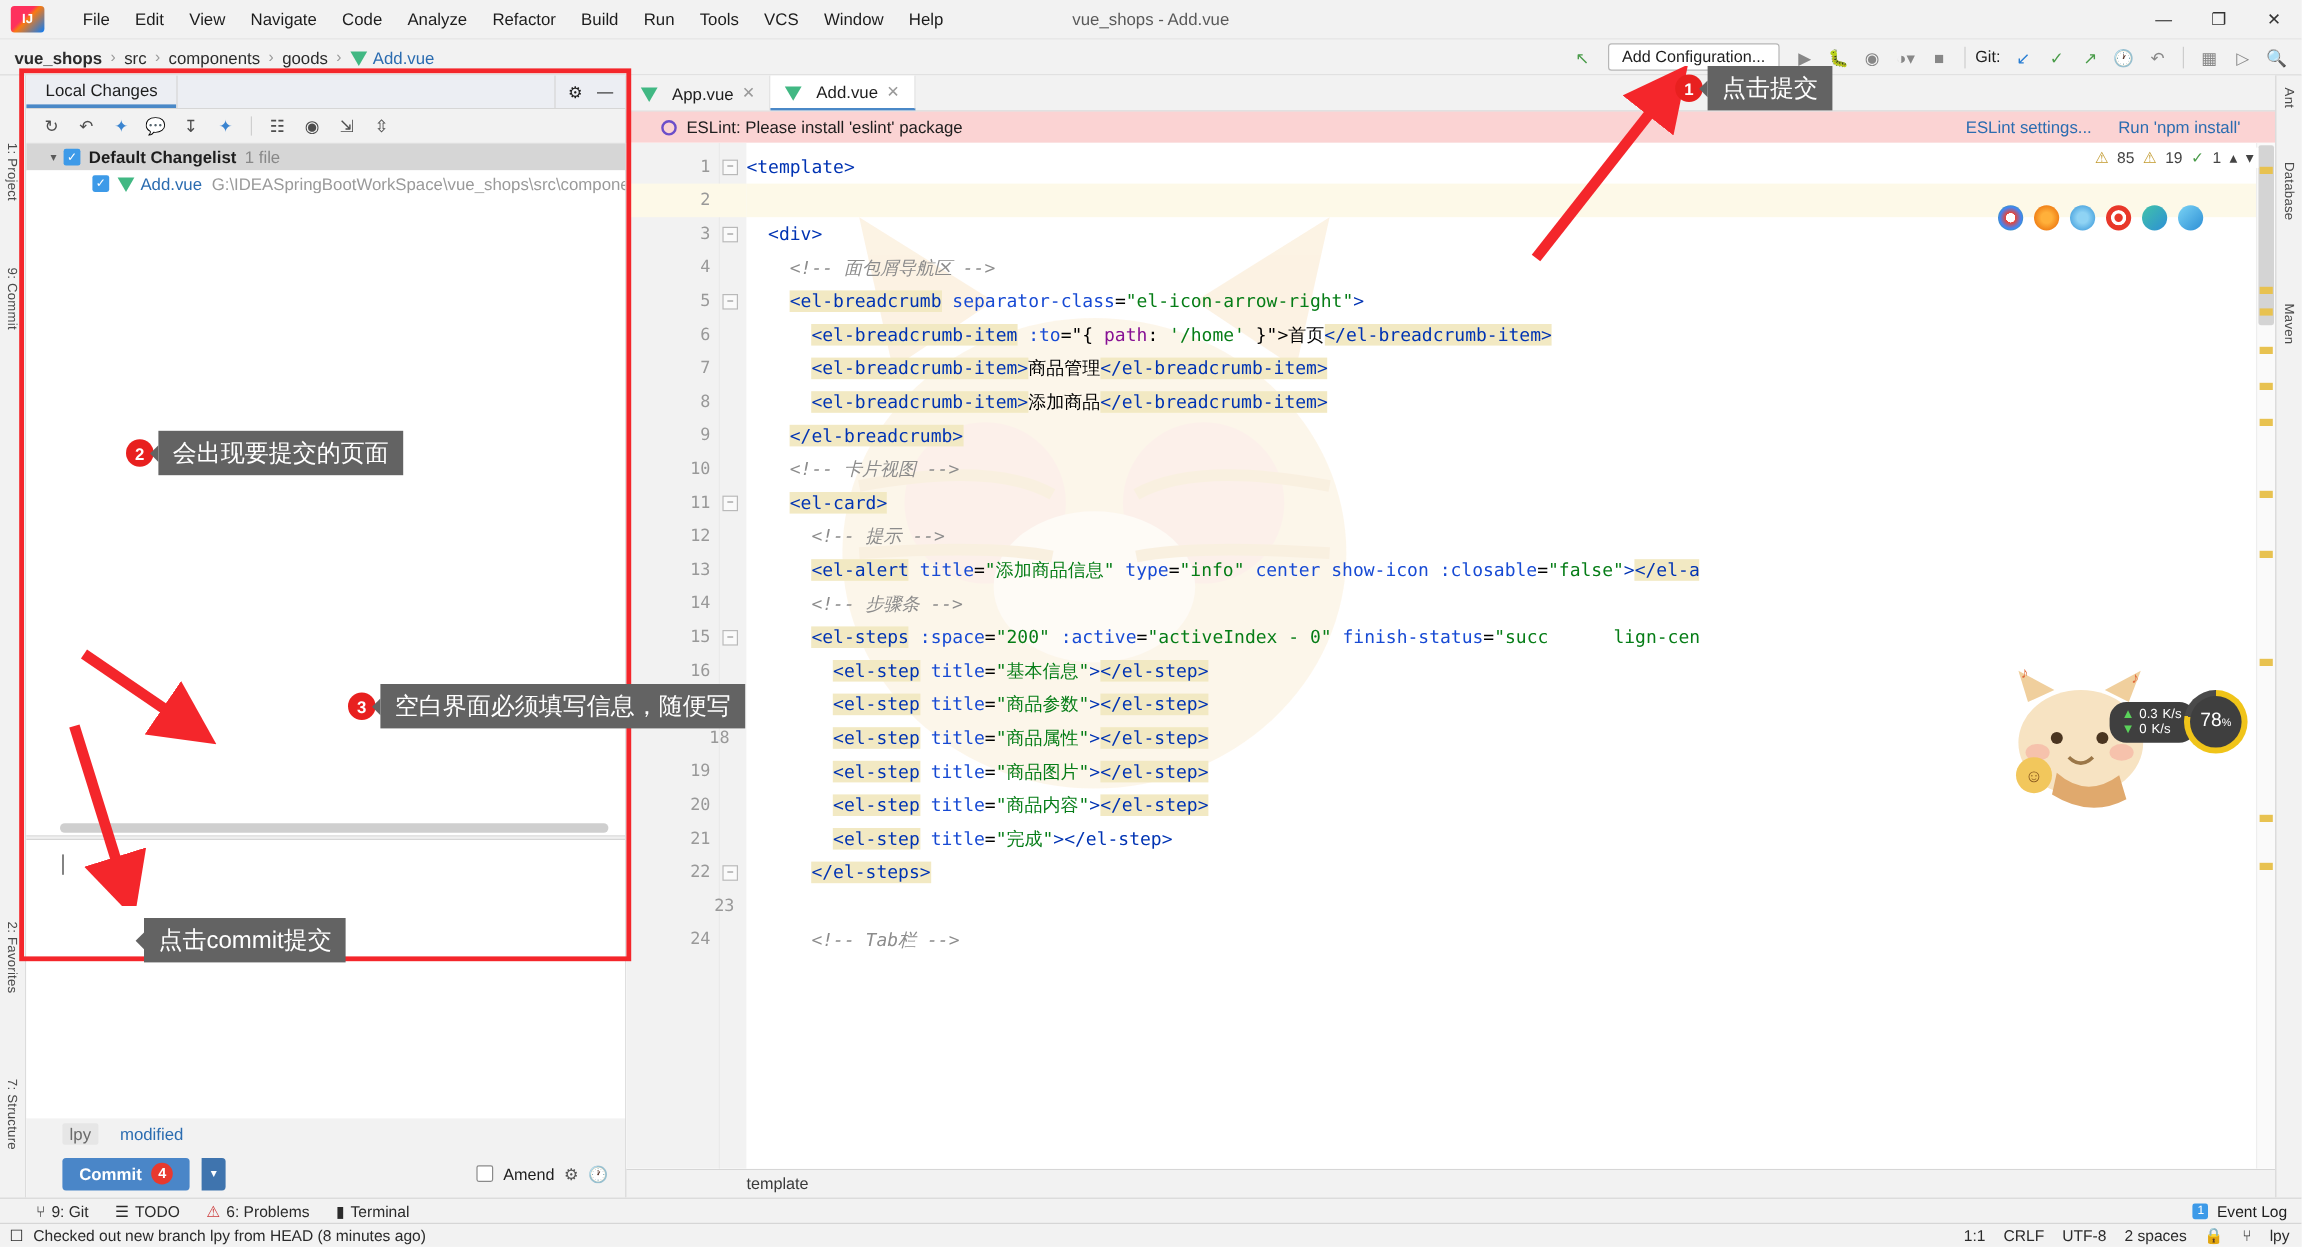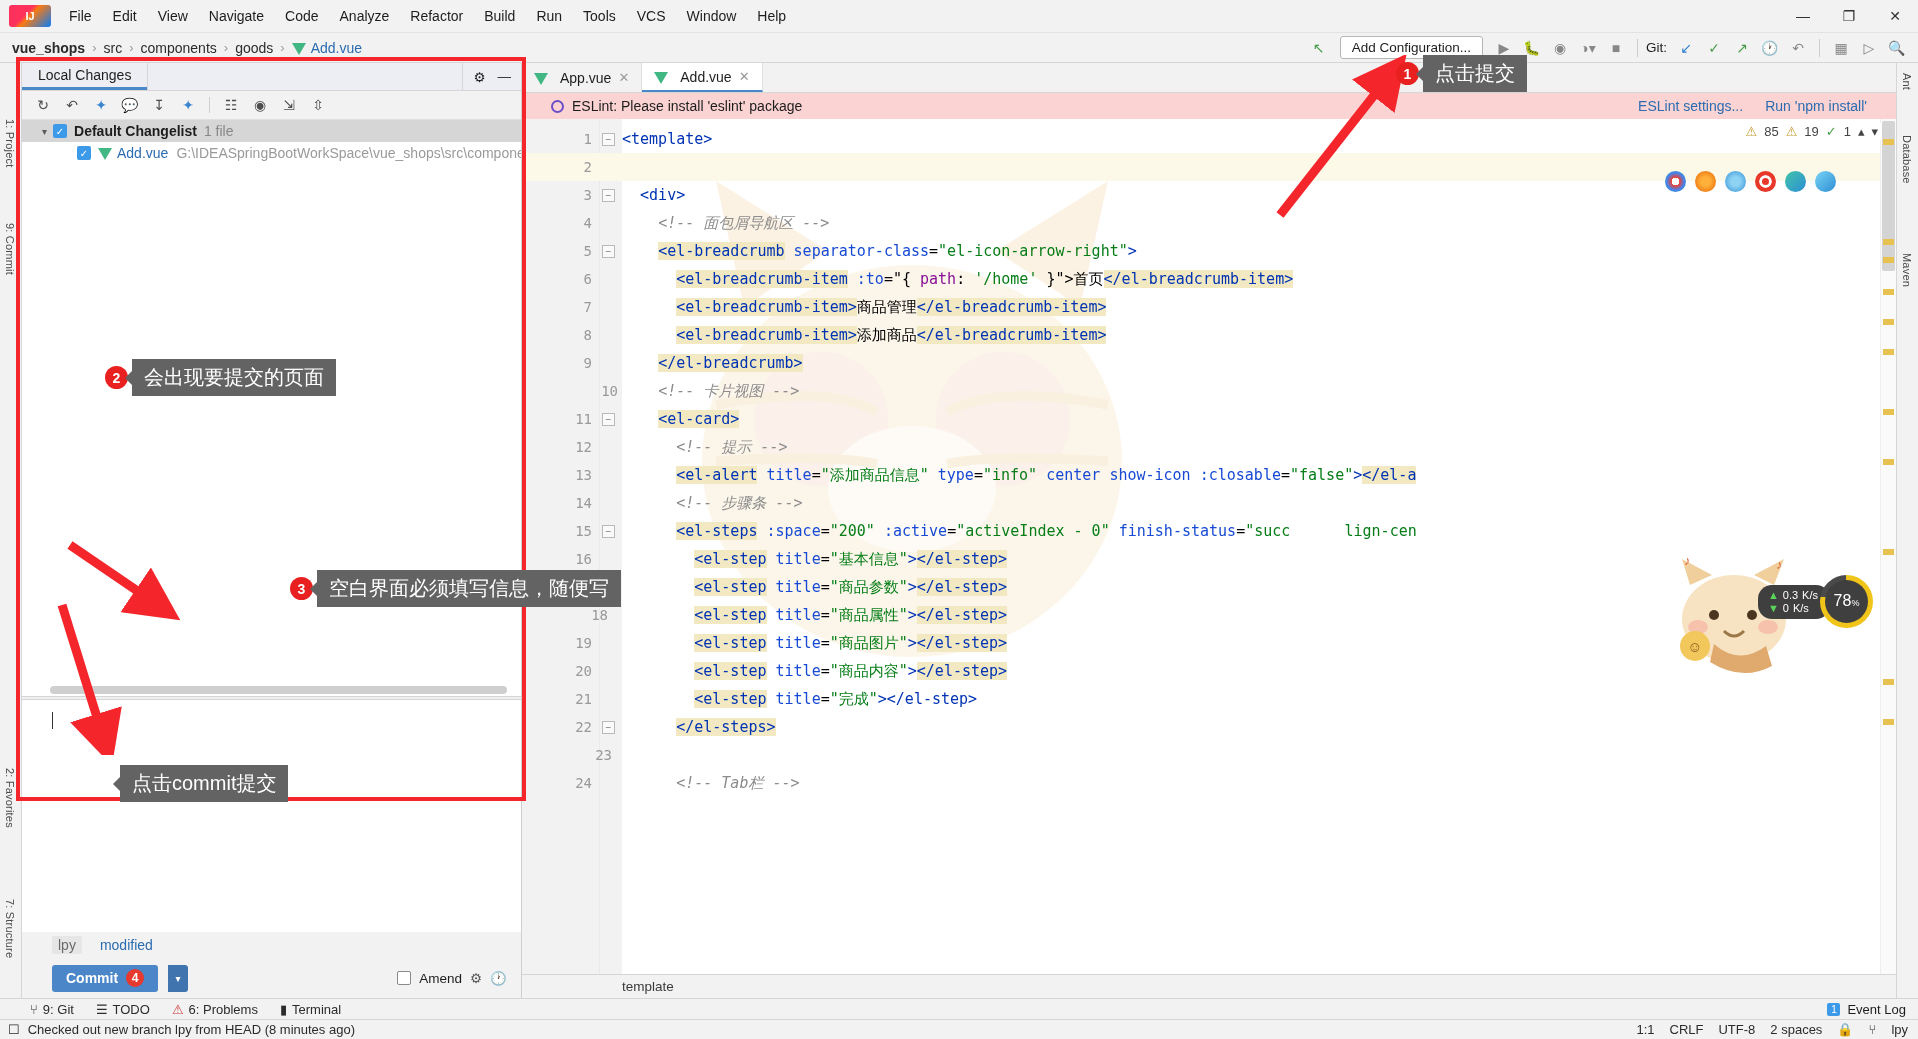--- a/index.html
+++ b/index.html
@@ -11,21 +11,21 @@
     color:#1d1d1d;
     background:#f2f2f2;
     overflow:hidden;
     position:relative;
   }
   
   .titlebar{
     height:33px; background:#f2f2f2; display:flex; align-items:center;
     border-bottom:1px solid #e2e2e2; position:relative;
   }
-  .app-logo{ width:42px;height:22px;margin:0 8px 0 9px;border-radius:3px;
+  .app-logo{ width:28px;height:22px;margin:0 22px 0 9px;border-radius:3px;
     background:linear-gradient(135deg,#fe315d 0%,#fe315d 40%,#f97a12 50%,#087cfa 100%);
     display:flex;align-items:center;justify-content:center;color:#fff;font-size:11px;font-weight:bold;}
   .menu{ display:flex; align-items:center; gap:1px;}
   .menu-item{ padding:4px 10px; font-size:14px; cursor:default;}
   .win-title{ position:absolute; left:0; right:0; text-align:center; font-size:14px;
     color:#5a5a5a; pointer-events:none;}
   .win-btns{ margin-left:auto; display:flex; height:33px;}
   .win-btn{ width:46px; display:flex;align-items:center;justify-content:center;
     font-size:14px;color:#333;}
 
@@ -205,20 +205,21 @@
     <div class="menu-item">Code</div>
     <div class="menu-item">Analyze</div>
     <div class="menu-item">Refactor</div>
     <div class="menu-item">Build</div>
     <div class="menu-item">Run</div>
     <div class="menu-item">Tools</div>
     <div class="menu-item">VCS</div>
     <div class="menu-item">Window</div>
     <div class="menu-item">Help</div>
   </div>
+  <div class="win-title">vue_shops - Add.vue</div>
   <div class="win-btns">
     <div class="win-btn">—</div>
     <div class="win-btn">❐</div>
     <div class="win-btn close">✕</div>
   </div>
 </div>
 
 <div class="navbar">
   <span class="crumb bold">vue_shops</span>
   <span class="crumb-sep">›</span>
@@ -395,21 +396,21 @@
           <div class="ln" style="top: 6px; left: 0px; width: 70px; position: absolute;">1</div>
           <div class="cl-line curline" style="top: 34px; left: 0px; width: 100px; position: absolute;"></div>
           <div class="ln" style="top: 34px; left: 0px; width: 70px; position: absolute;">2</div>
           <div class="ln" style="top: 62px; left: 0px; width: 70px; position: absolute;">3</div>
           <div class="ln" style="top: 90px; left: 0px; width: 70px; position: absolute;">4</div>
           <div class="ln" style="top: 118px; left: 0px; width: 70px; position: absolute;">5</div>
           <div class="ln" style="top: 146px; left: 0px; width: 70px; position: absolute;">6</div>
           <div class="ln" style="top: 174px; left: 0px; width: 70px; position: absolute;">7</div>
           <div class="ln" style="top: 202px; left: 0px; width: 70px; position: absolute;">8</div>
           <div class="ln" style="top: 230px; left: 0px; width: 70px; position: absolute;">9</div>
-          <div class="ln" style="top: 258px; left: 0px; width: 70px; position: absolute; margin-left: 26px;">10</div>
+          <div class="ln" style="top: 258px; left: 0px; width: 70px; position: absolute;">10</div>
           <div class="ln" style="top: 286px; left: 0px; width: 70px; position: absolute;">11</div>
           <div class="ln" style="top: 314px; left: 0px; width: 70px; position: absolute;">12</div>
           <div class="ln" style="top: 342px; left: 0px; width: 70px; position: absolute;">13</div>
           <div class="ln" style="top: 370px; left: 0px; width: 70px; position: absolute;">14</div>
           <div class="ln" style="top: 398px; left: 0px; width: 70px; position: absolute;">15</div>
           <div class="ln" style="top: 426px; left: 0px; width: 70px; position: absolute;">16</div>
           <div class="ln" style="top: 454px; left: 0px; width: 70px; position: absolute;">17</div>
           <div class="ln" style="top: 482px; left: 0px; width: 70px; position: absolute; margin-left: 16px;">18</div>
           <div class="ln" style="top: 510px; left: 0px; width: 70px; position: absolute;">19</div>
           <div class="ln" style="top: 538px; left: 0px; width: 70px; position: absolute;">20</div>

